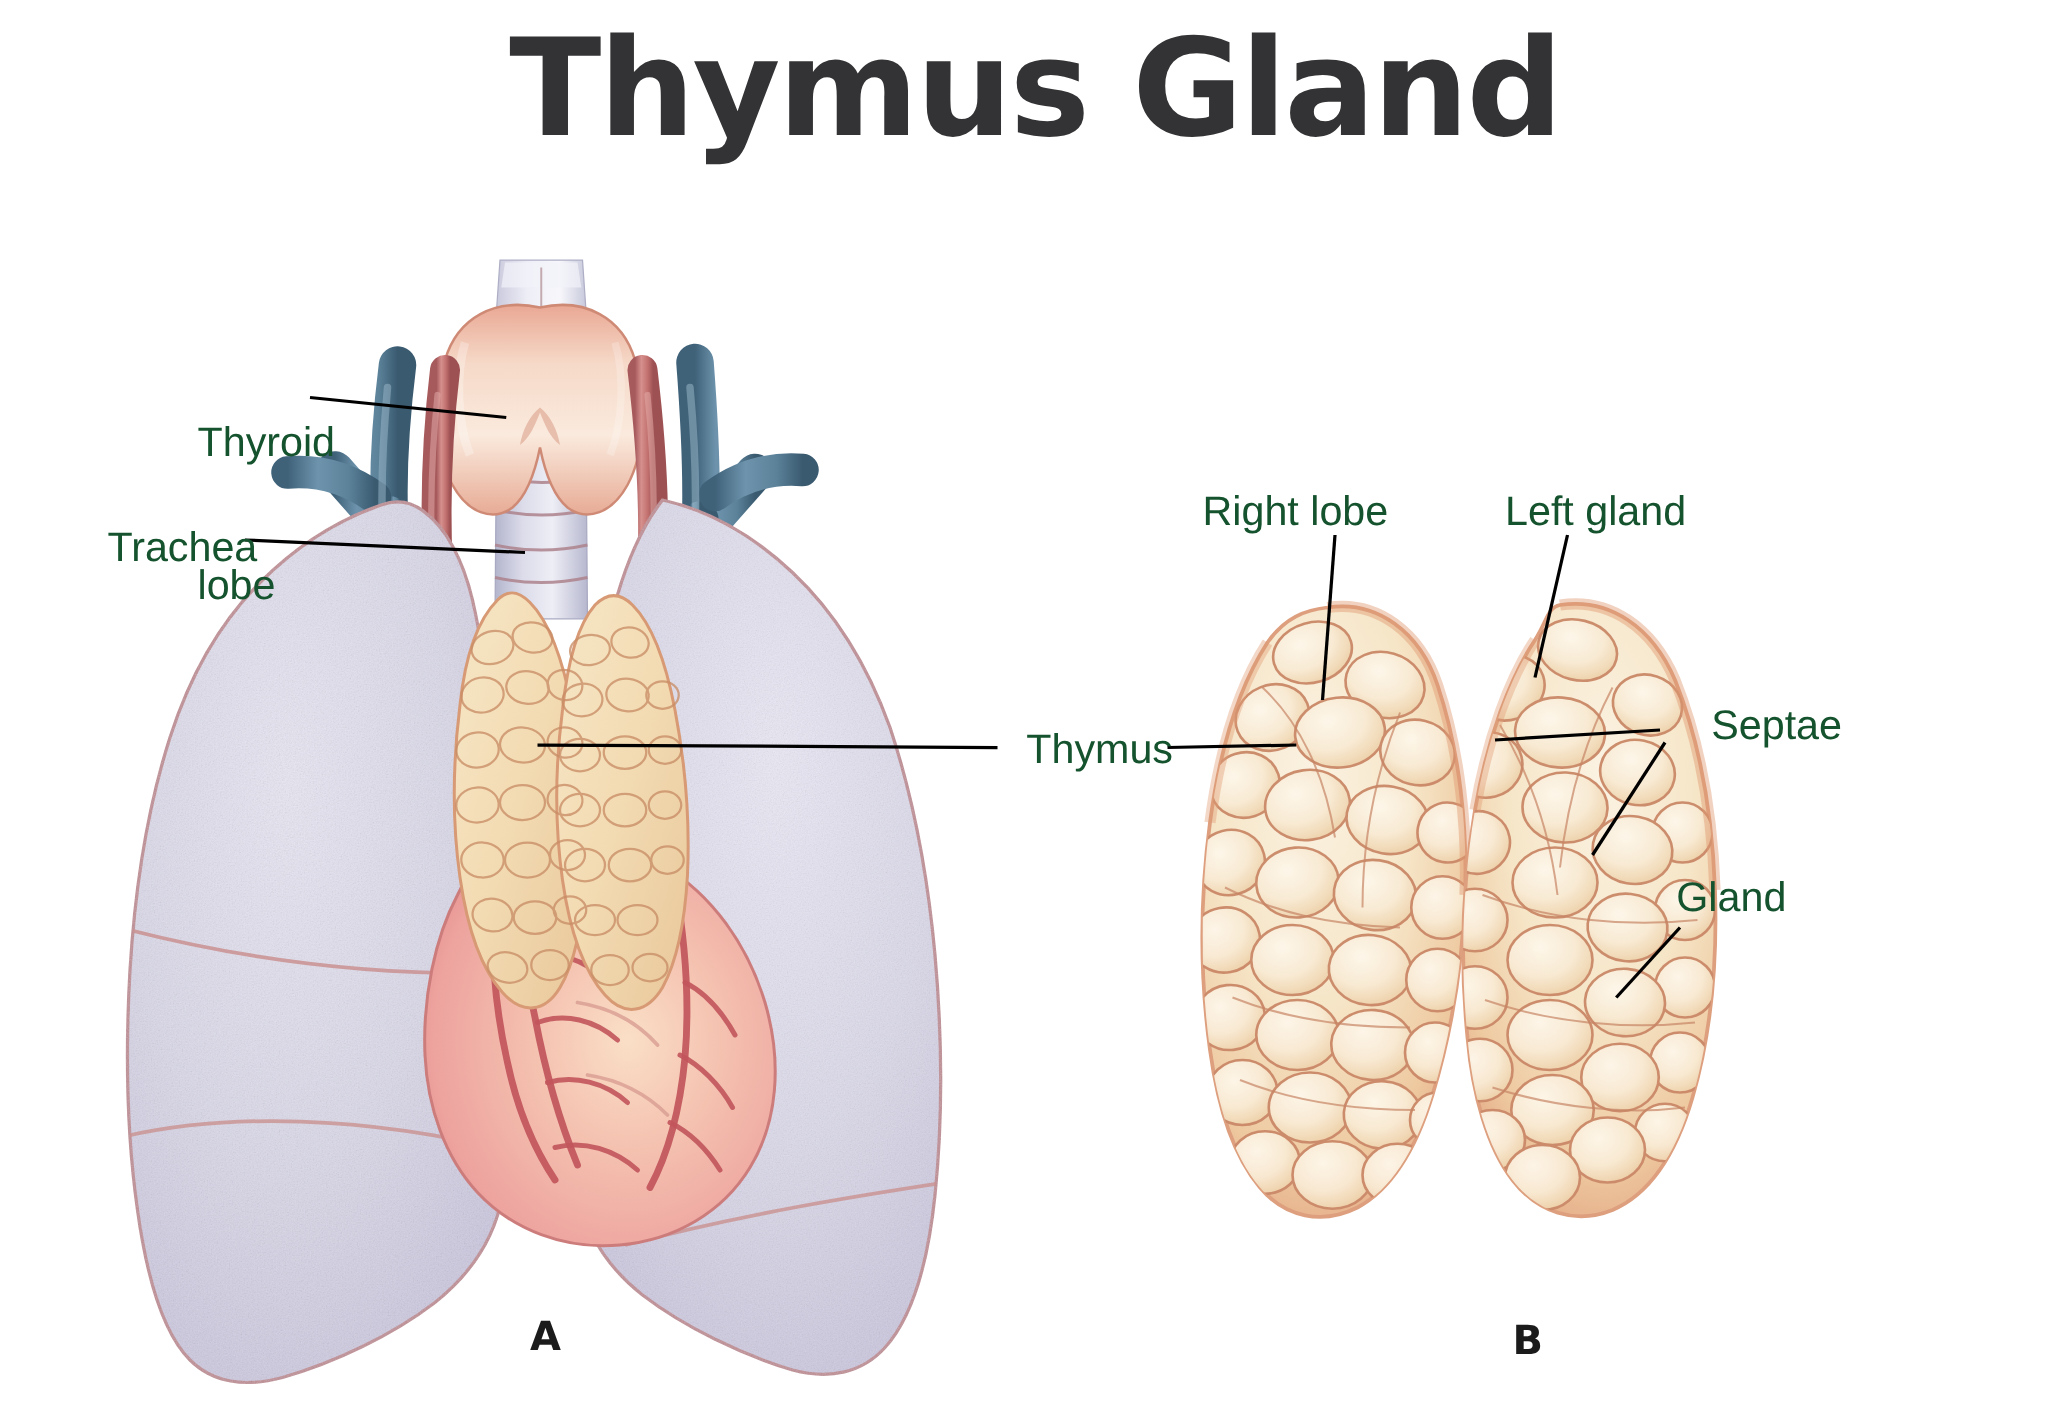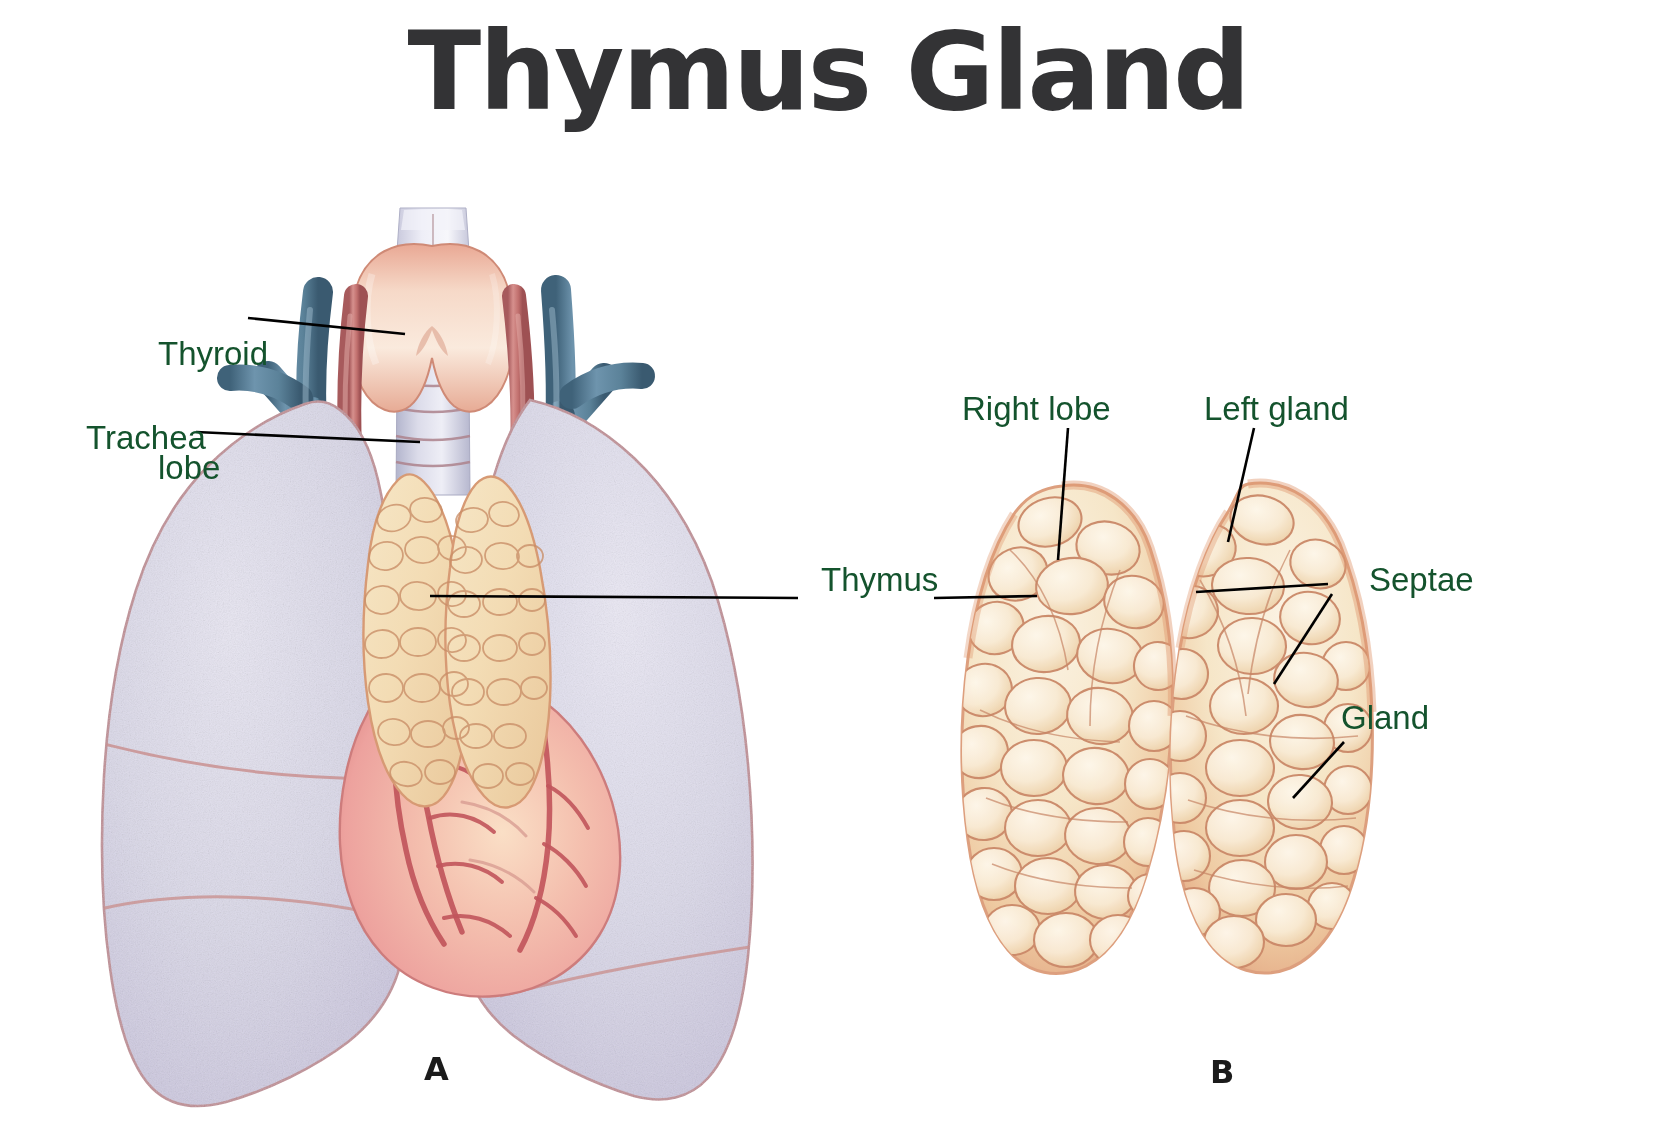--- a/index.html
+++ b/index.html
@@ -493,21 +493,21 @@
       </g>
     </svg>
 
     <div class="lbl two-line" style="left:158px;top:108px;">
       <div>Thyroid</div>
       <div>lobe</div>
     </div>
 
     <div class="lbl" style="left:86px;top:270px;">Trachea</div>
 
-    <div class="lbl" style="left:821px;top:412px;">Thymus</div>
+    <div class="lbl" style="left:821px;top:431px;">Thymus</div>
 
     <div class="lbl" style="left:962px;top:241px;">Right lobe</div>
     <div class="lbl" style="left:1204px;top:241px;">Left gland</div>
     <div class="lbl" style="left:1333px;top:412px;margin-left:36px;">Septae</div>
     <div class="lbl" style="left:1341px;top:550px;">Gland</div>
 
     <div class="panel-letter" style="left:424px;top:900px;">A</div>
     <div class="panel-letter" style="left:1210px;top:903px;">B</div>
 
   </div>

